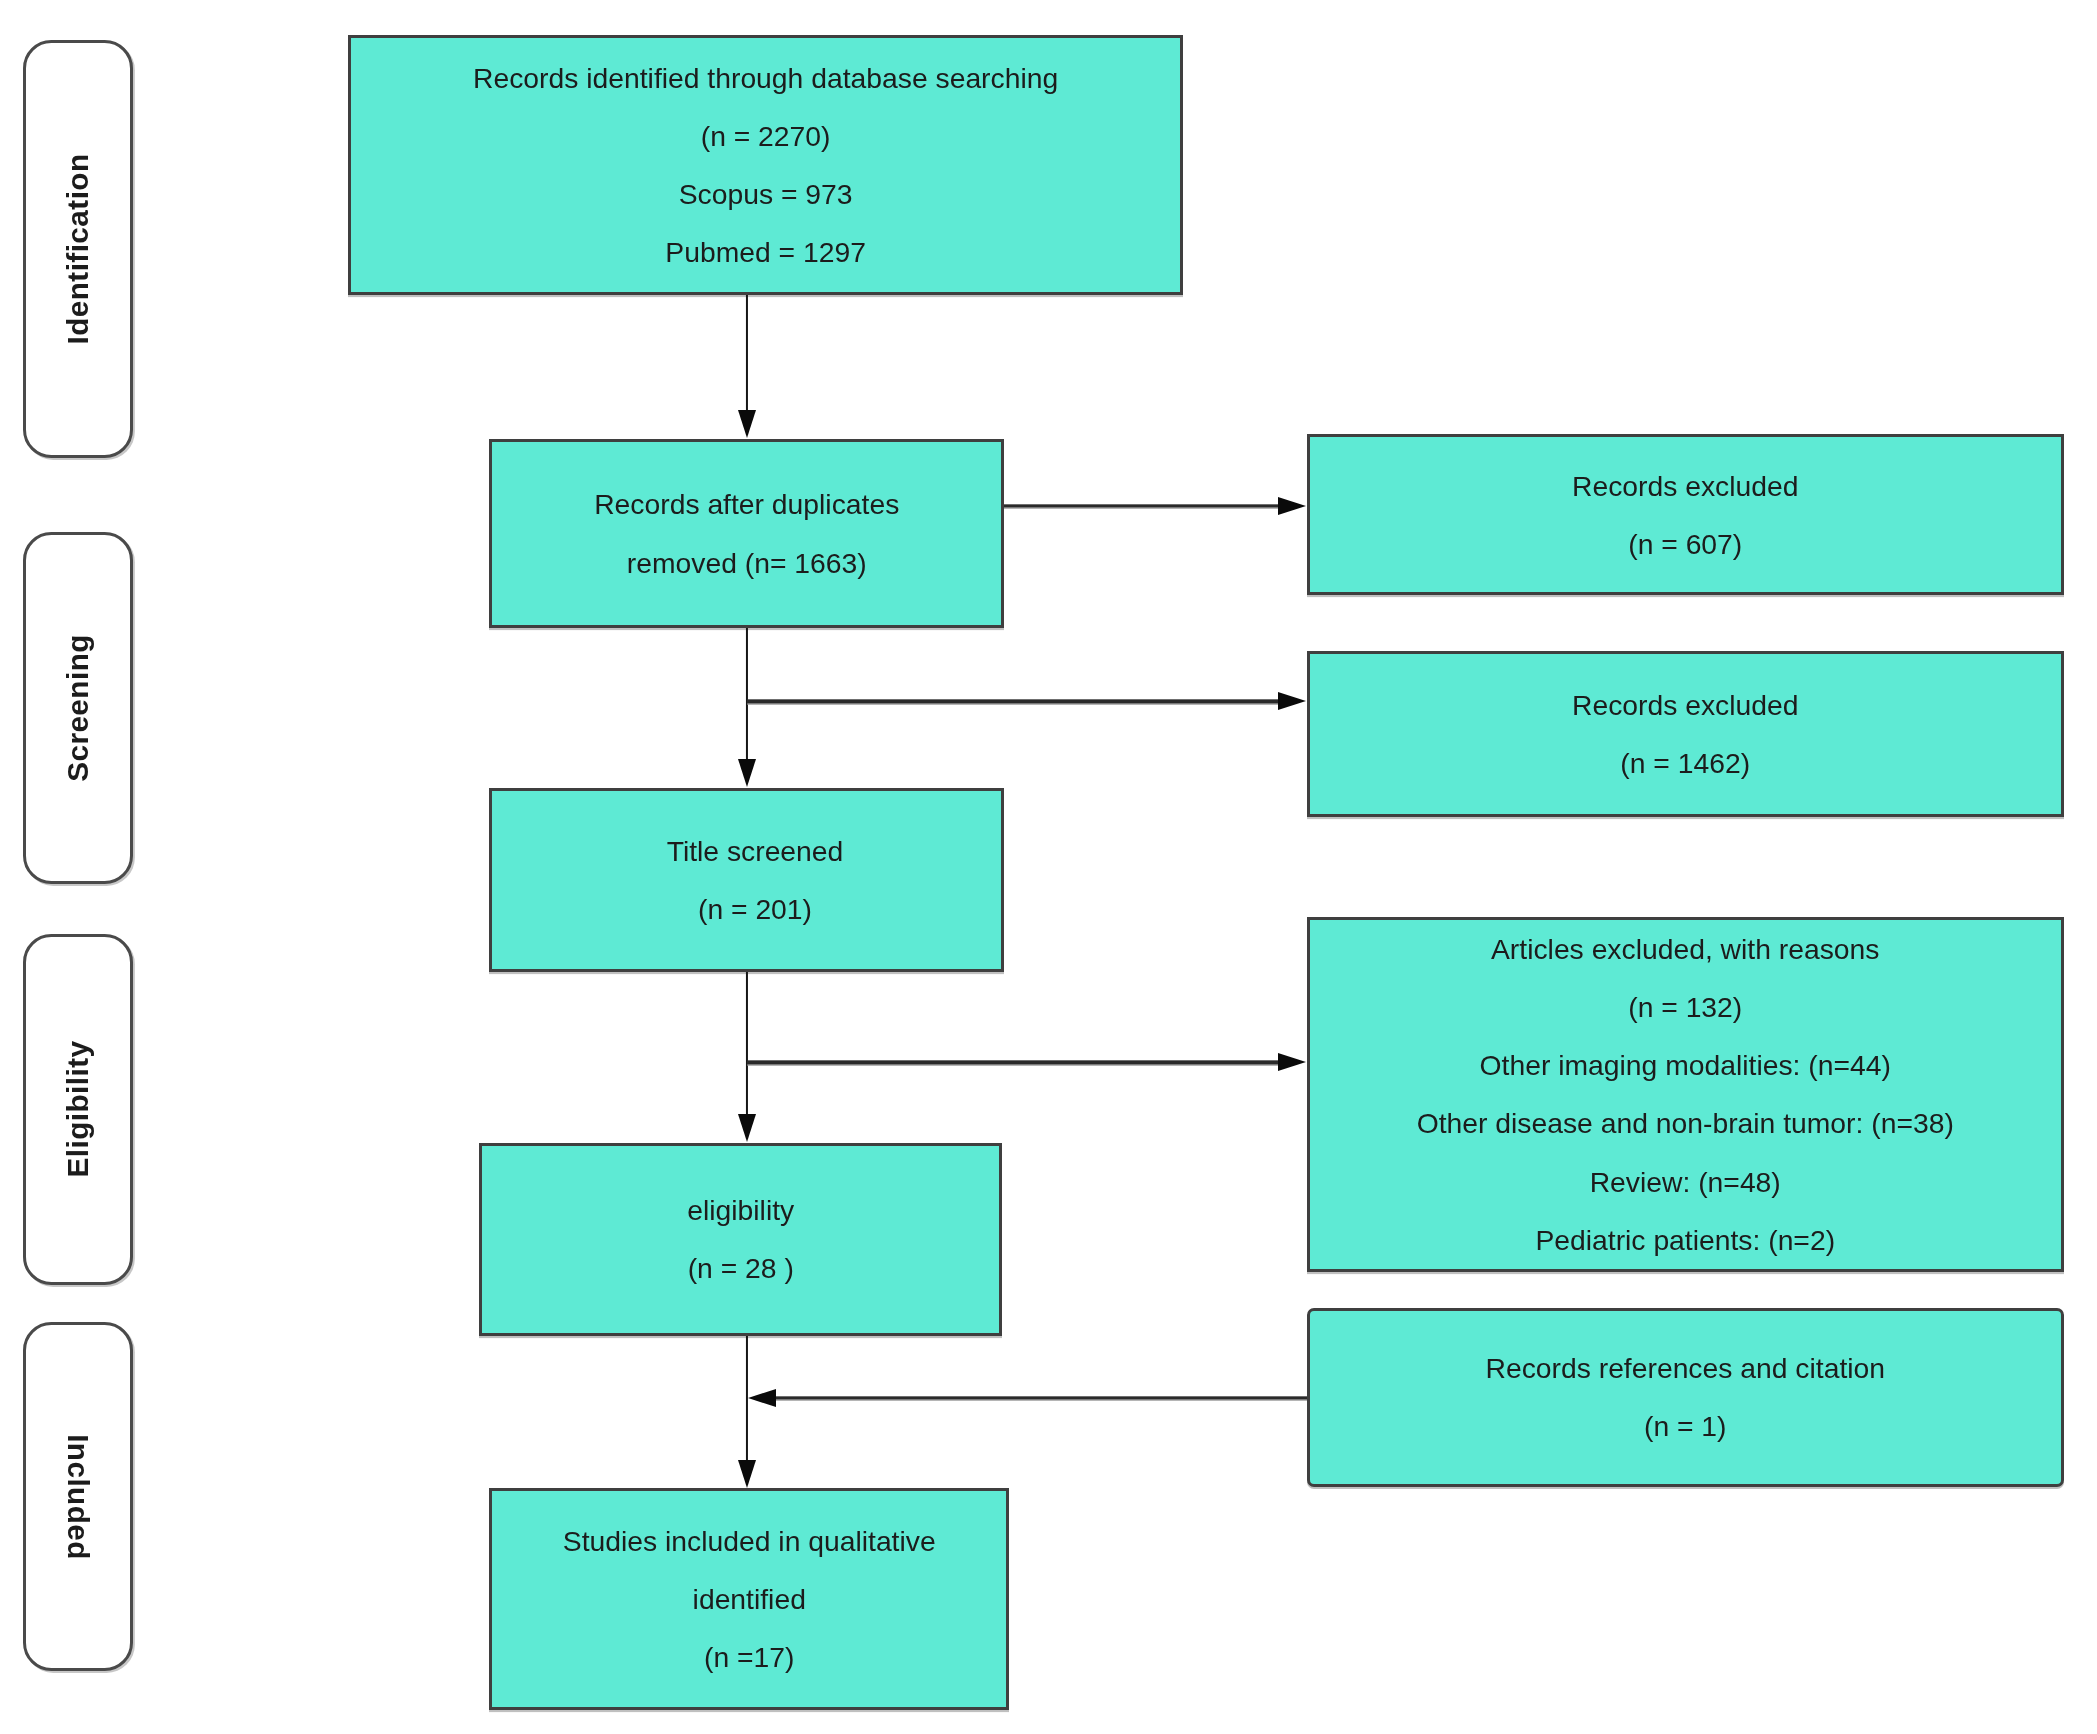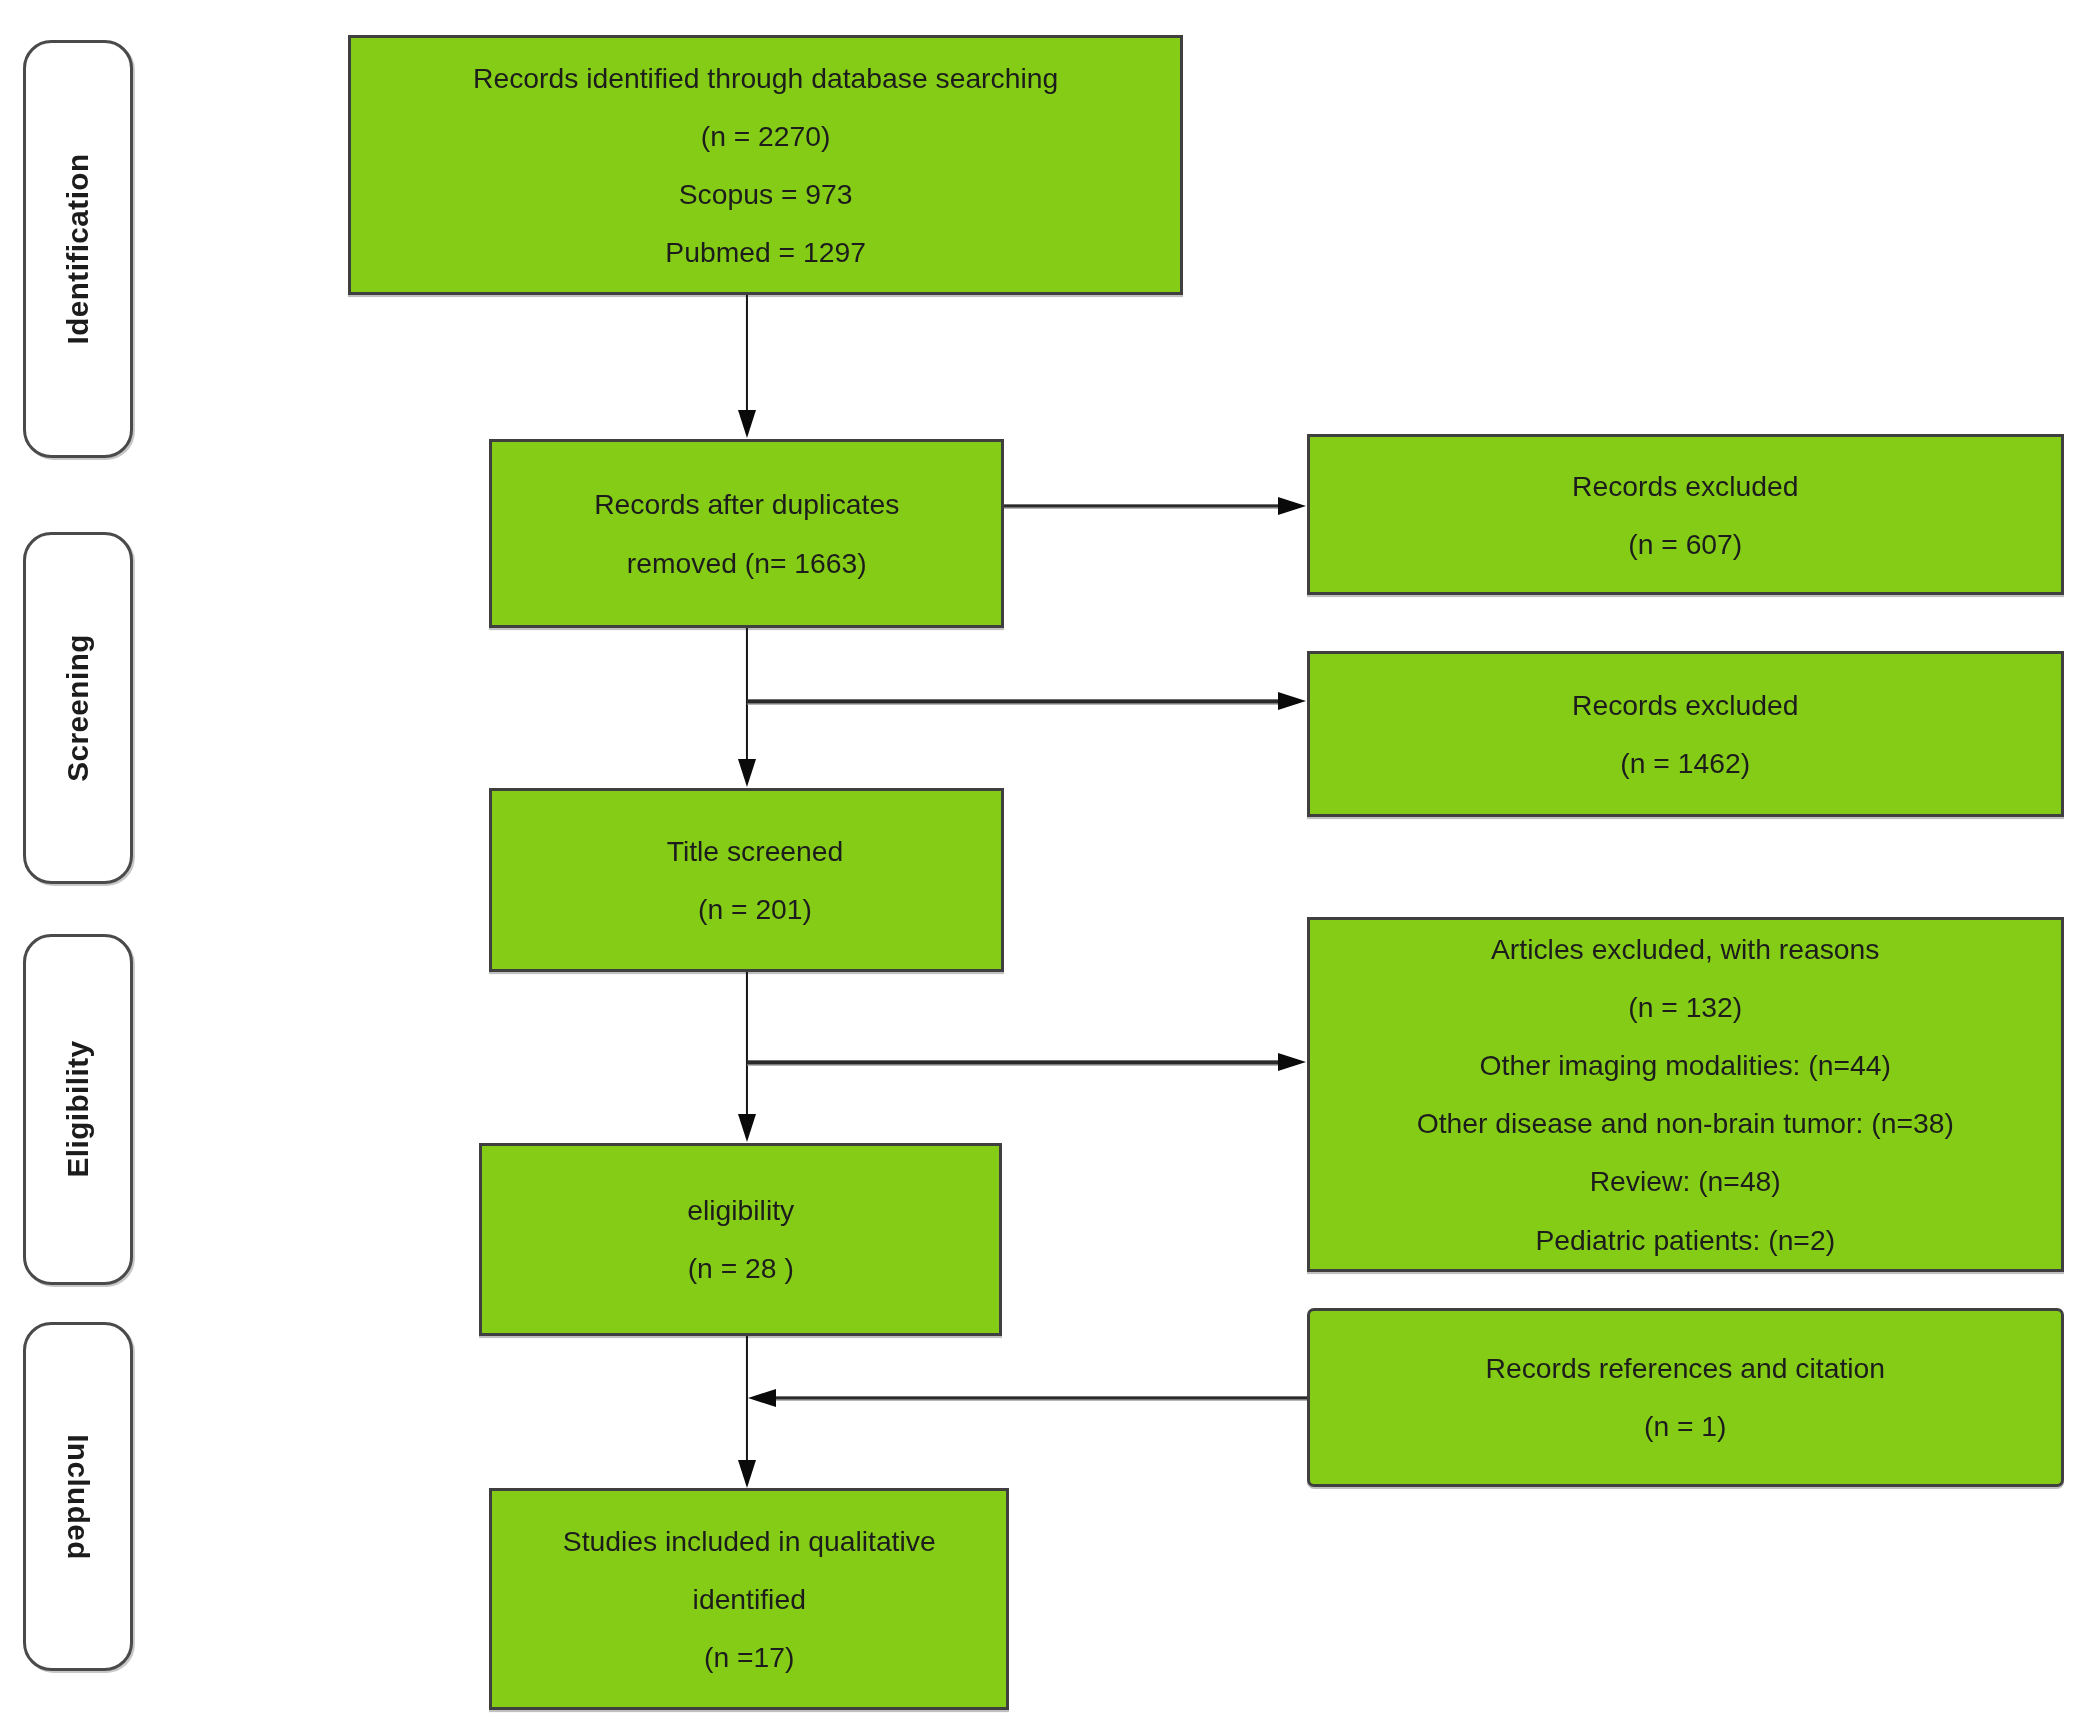--- a/index.html
+++ b/index.html
@@ -29,21 +29,21 @@
     white-space: nowrap;
     font-weight: bold;
     font-size: 1.42vw;
     letter-spacing: 0.02vw;
     transform: translate(-50%, -50%) rotate(-90deg);
   }
   .stage-label.cw { transform: translate(-50%, -50%) rotate(90deg); }
   
   .fbox {
     position: absolute;
-    background: #84cc16;
+    background: #5eead4;
     border: 0.17vw solid #3f3f3f;
     box-shadow: 0 0.1vw 0 rgba(130,130,130,0.5);
     display: flex;
     flex-direction: column;
     justify-content: center;
     align-items: center;
     text-align: center;
     font-size: 1.35vw;
     line-height: 2.05;
     box-sizing: border-box;
@@ -142,21 +142,21 @@
   <div class="fbox" style="left:62.32%; top:25.02%; width:36.09%; height:9.31%;">
     <div class="tline">Records excluded</div>
     <div class="tline">(n = 607)</div>
   </div>
 
   <div class="fbox" style="left:62.32%; top:37.53%; width:36.09%; height:9.60%;">
     <div class="tline">Records excluded</div>
     <div class="tline">(n = 1462)</div>
   </div>
 
-  <div class="fbox" style="left:62.32%; top:52.90%; width:36.09%; height:20.42%;">
+  <div class="fbox" style="left:62.32%; top:52.90%; width:36.09%; height:20.42%;justify-content:space-between;">
     <div class="tline">Articles excluded, with reasons</div>
     <div class="tline">(n = 132)</div>
     <div class="tline">Other imaging modalities: (n=44)</div>
     <div class="tline">Other disease and non-brain tumor: (n=38)</div>
     <div class="tline">Review: (n=48)</div>
     <div class="tline">Pediatric patients: (n=2)</div>
   </div>
 
   <div class="fbox" style="left:62.32%; top:75.41%; width:36.09%; height:10.33%;border-radius:7px;">
     <div class="tline">Records references and citation</div>

